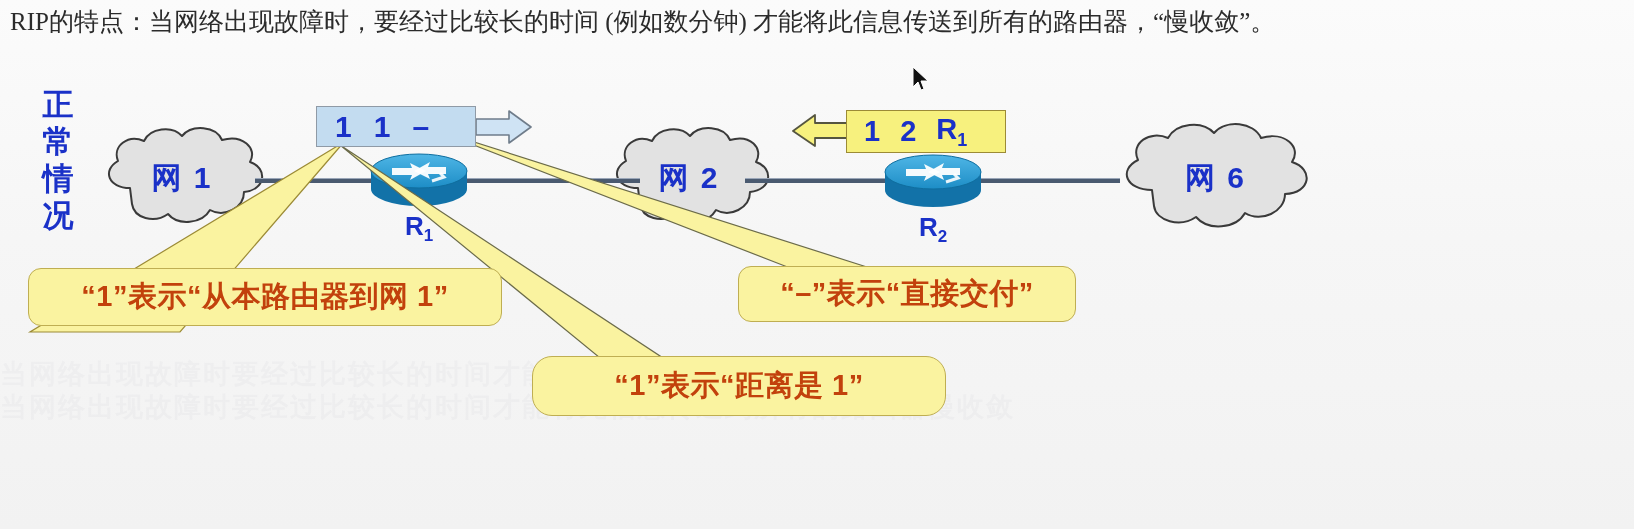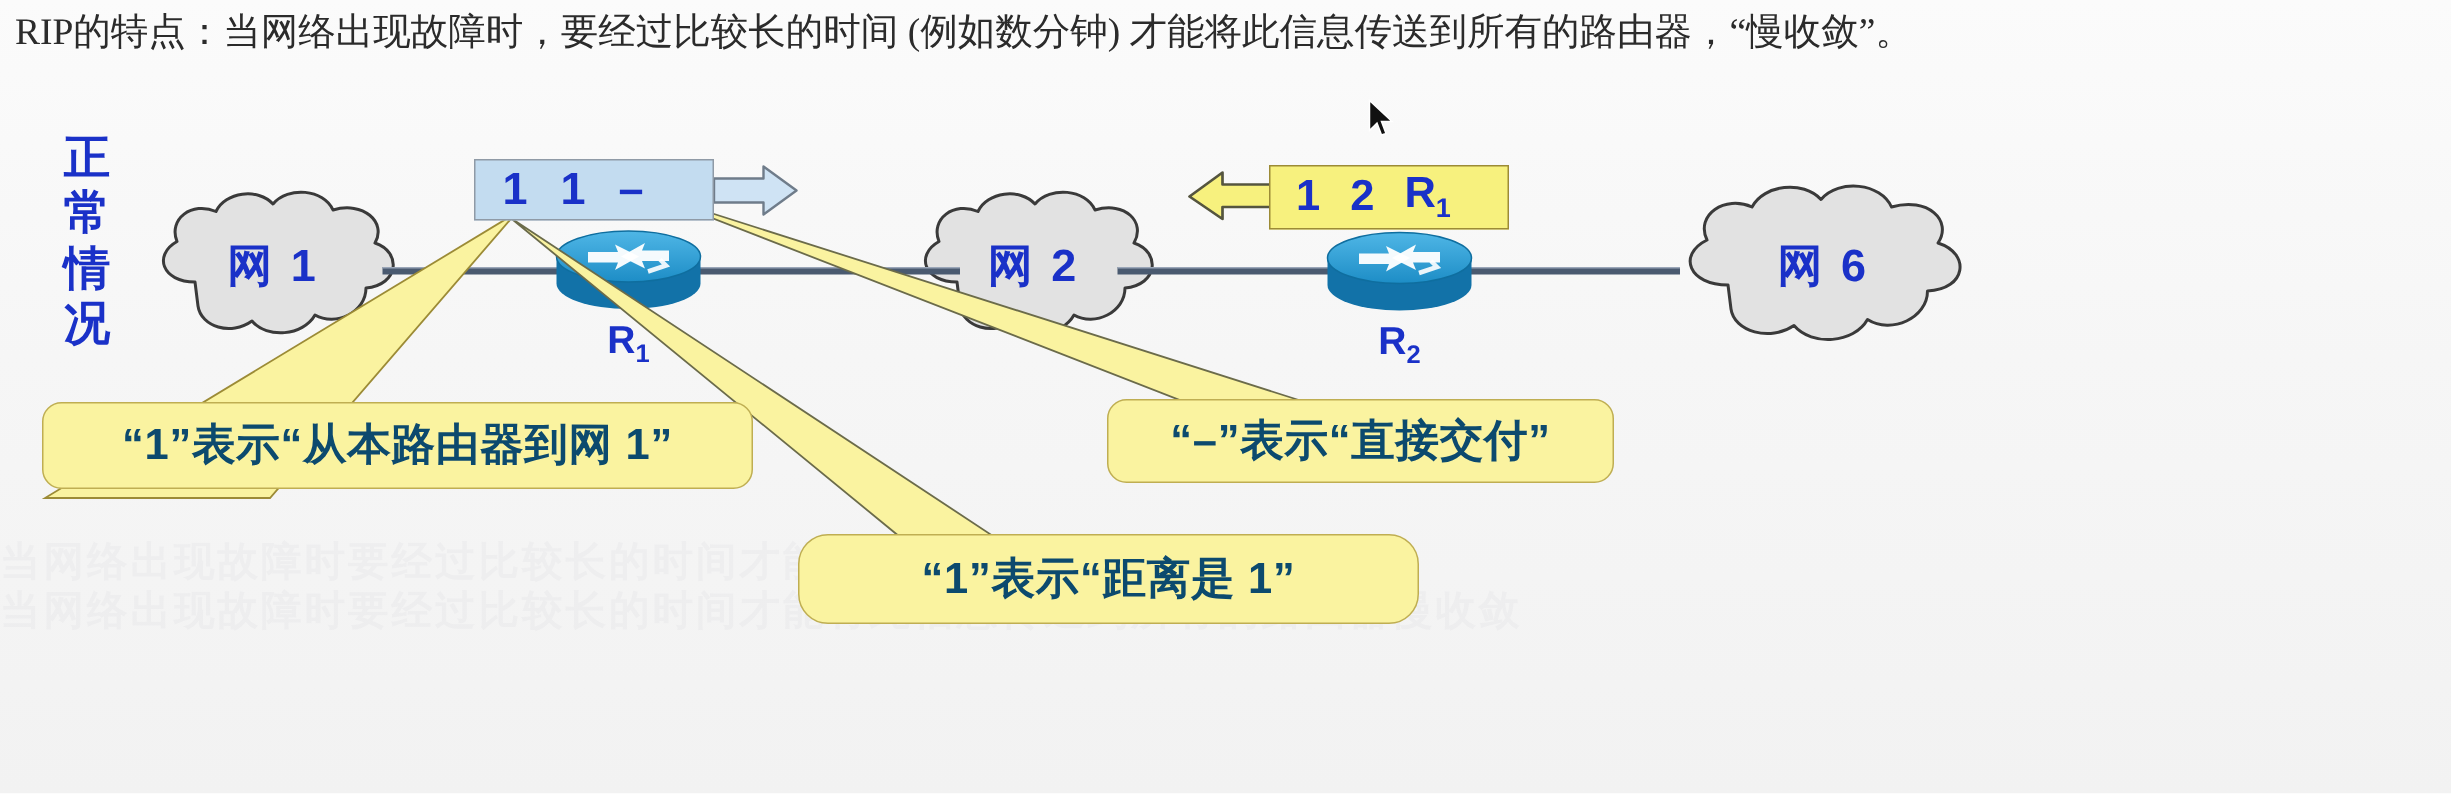--- a/index.html
+++ b/index.html
@@ -147,21 +147,21 @@
     position: absolute;
     background: #faf3a0;
     border: 1px solid #bfae52;
     border-radius: 13px;
     box-sizing: border-box;
     display: flex;
     align-items: center;
     justify-content: center;
     font-size: 29px;
     font-weight: bold;
-    color: #0c4a6e;
+    color: #c2410c;
     z-index: 7;
     white-space: nowrap;
     letter-spacing: 0.5px;
   }
 
   
   .tail-layer {
     position: absolute;
     left: 0; top: 0;
     width: 1634px; height: 529px;

